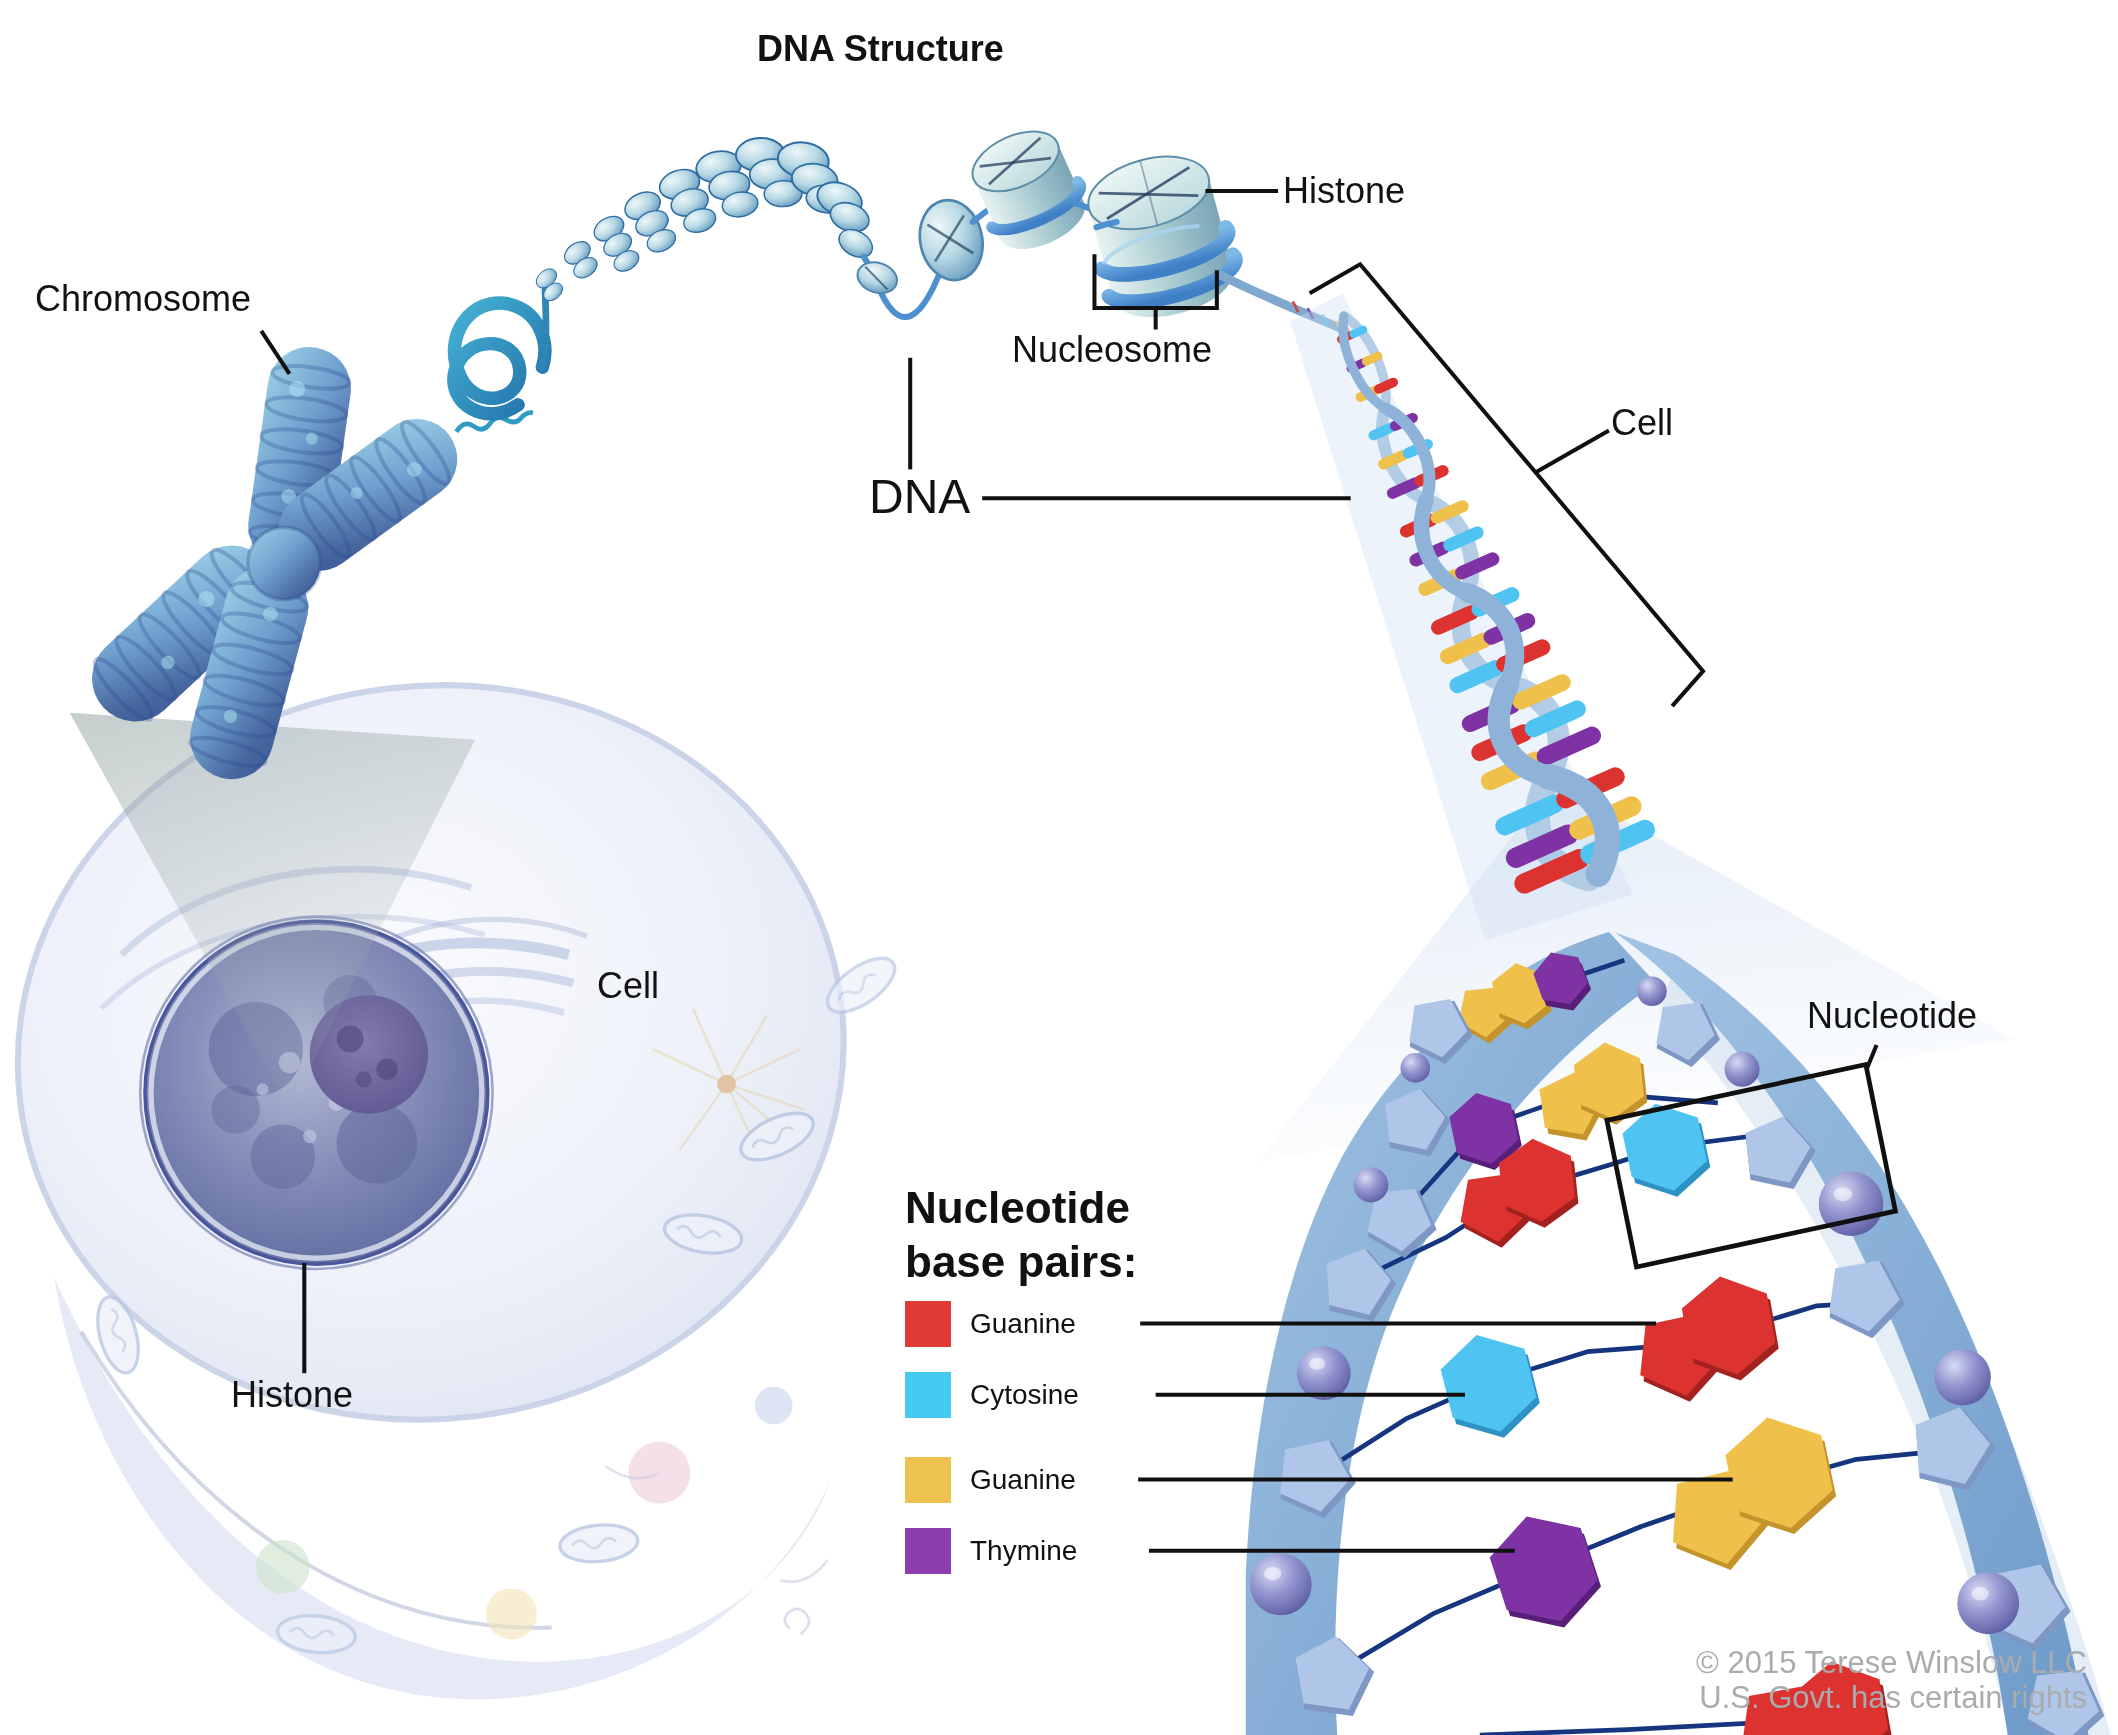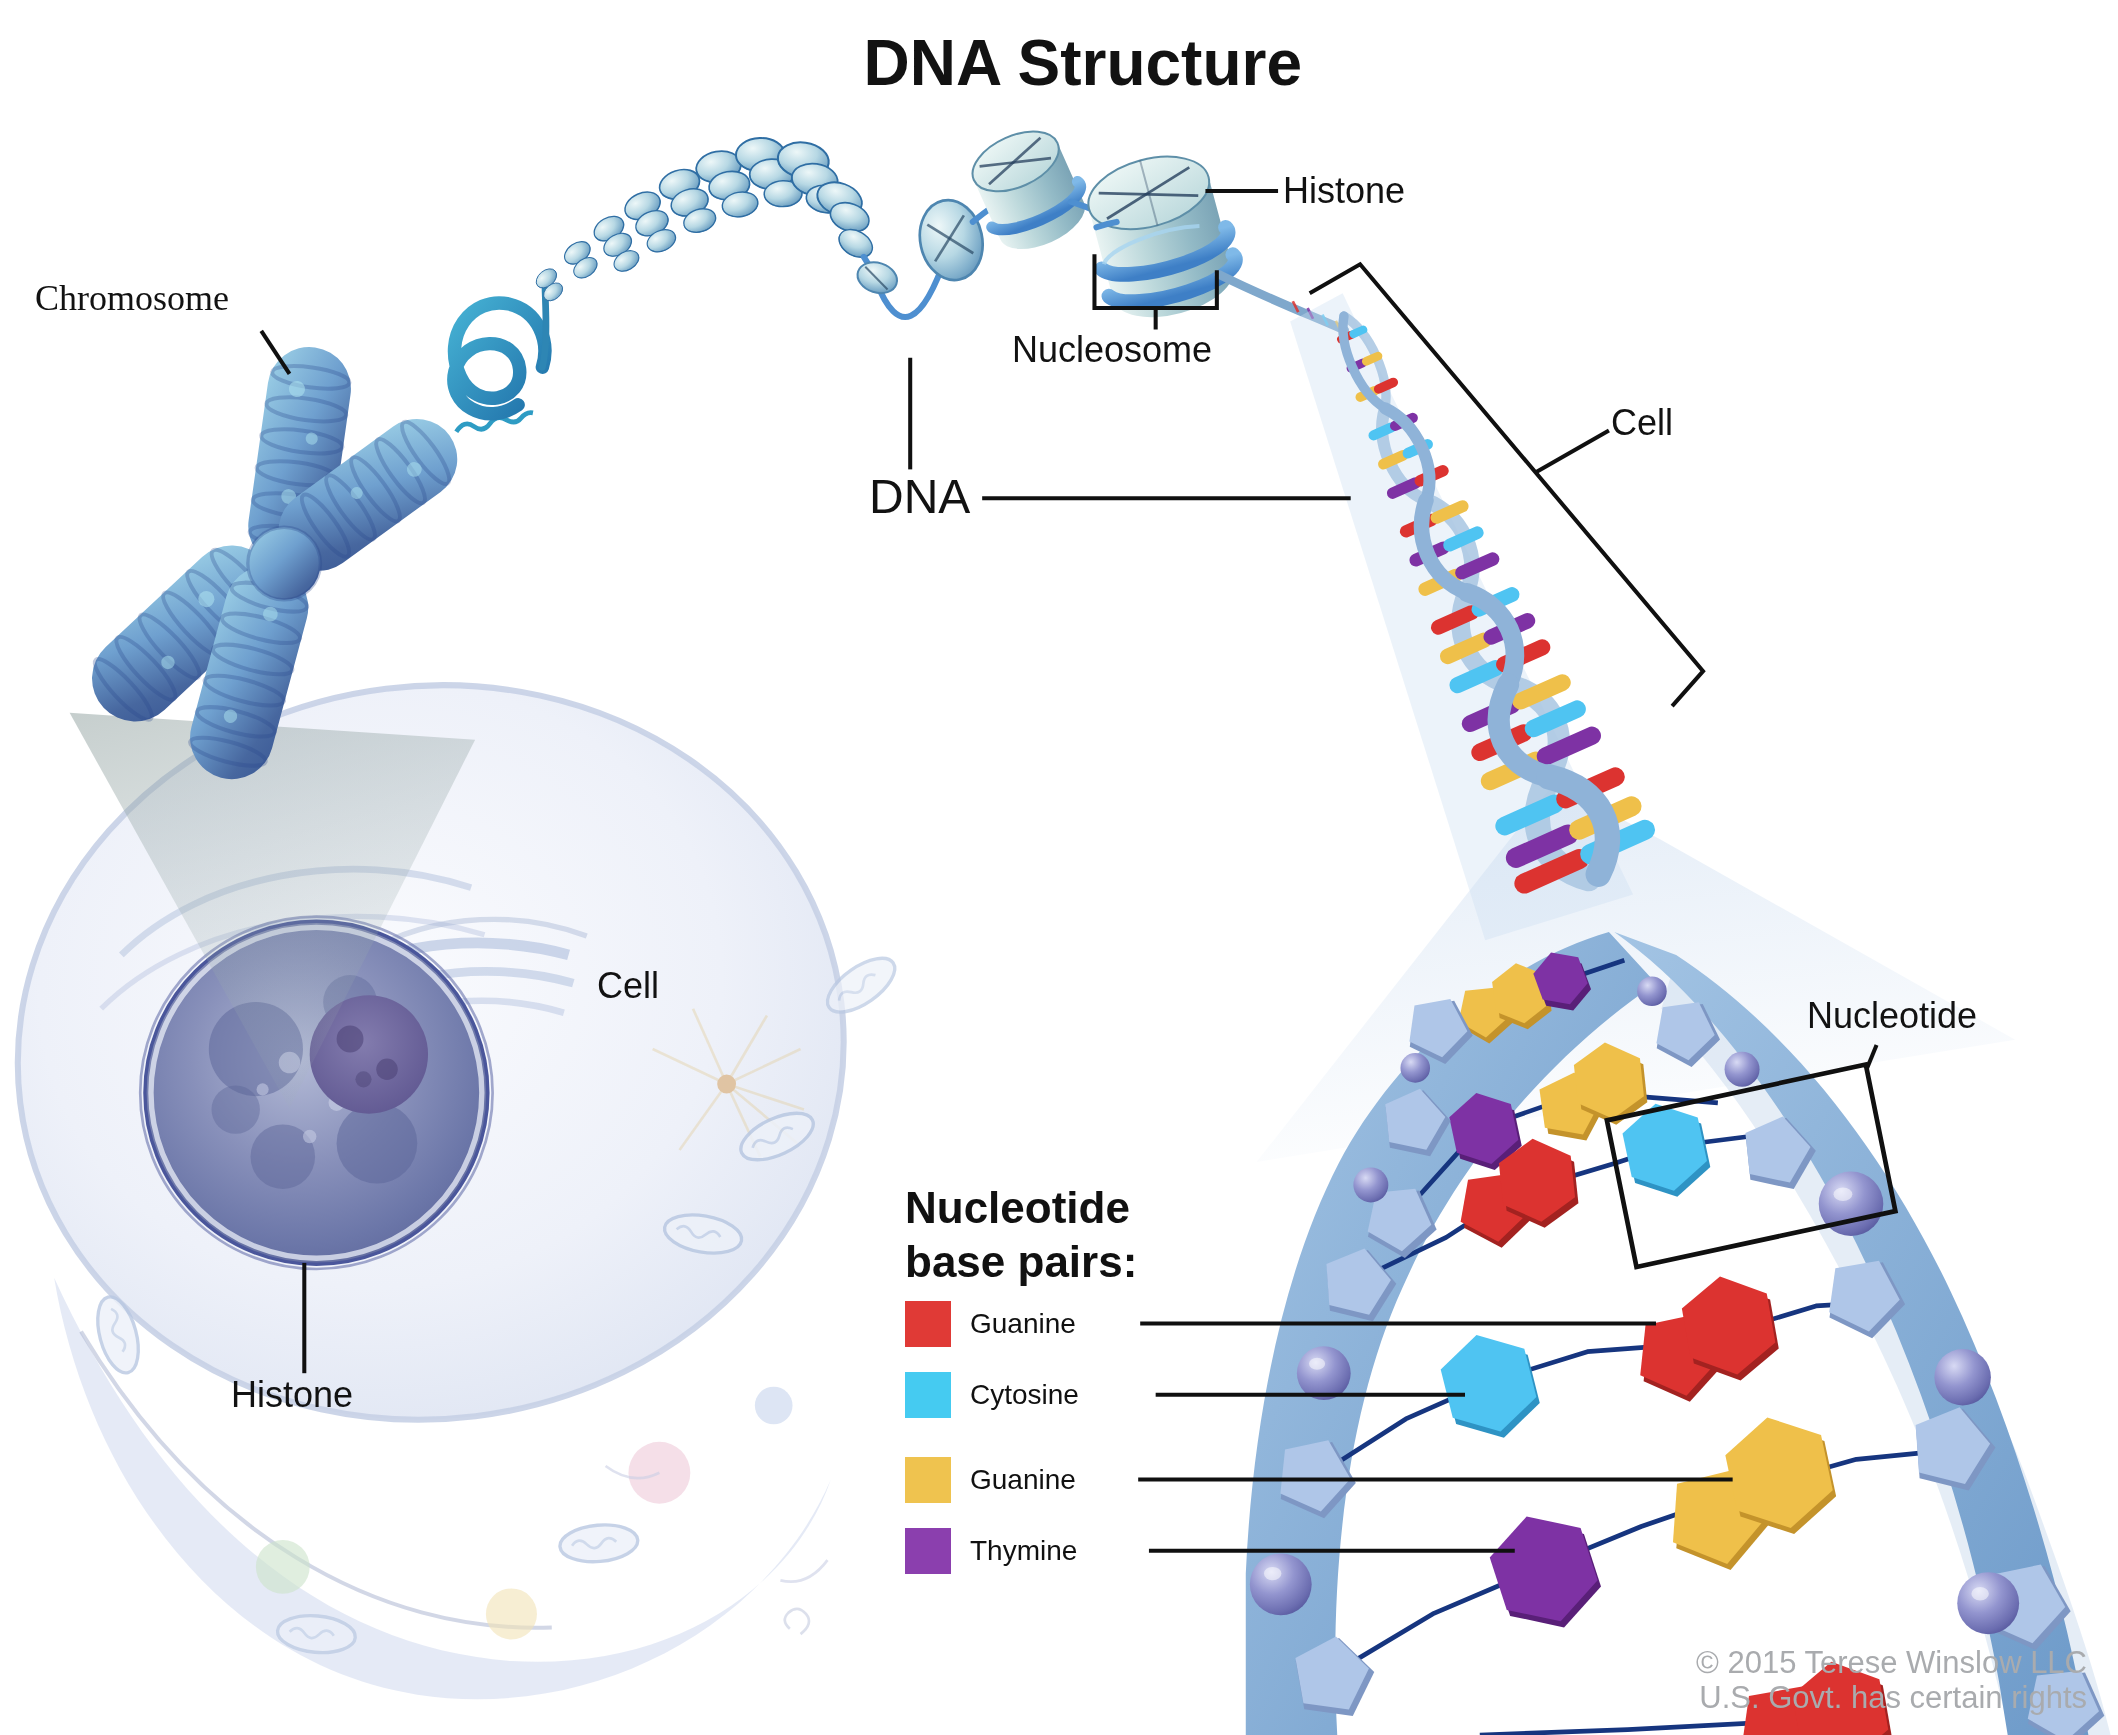--- a/index.html
+++ b/index.html
@@ -1,21 +1,21 @@
 <!DOCTYPE html>
 <html style="font-size:10.8px"><head>
 <meta charset="utf-8">
 <style>
   html,body{margin:0;padding:0;background:#ffffff;}
   .stage{position:relative;width:2119px;height:1735px;background:#ffffff;overflow:hidden;
          font-family:"Liberation Sans", sans-serif;color:#111;}
   .stage svg.art{position:absolute;left:0;top:0;}
   .lbl{position:absolute;white-space:nowrap;font-size:36px;line-height:1.05;color:#121212;}
-  #title{left:757px;top:30px;width:545px;text-align:right;font-size:64px;font-weight:700;letter-spacing:0px;}
-  #lbl-chromosome{left:35px;top:280px;font-family:Liberation Serif, serif;}
+  #title{left:757px;top:30px;width:545px;text-align:left;font-size:36px;font-weight:700;letter-spacing:0px;}
+  #lbl-chromosome{left:35px;top:280px;}
   #lbl-histone{left:1283px;top:172px;}
   #lbl-nucleosome{left:1012px;top:331px;}
   #lbl-dna{left:869px;top:472px;font-size:48px;font-weight:400;}
   #lbl-gene{left:1611px;top:404px;}
   #lbl-cell{left:597px;top:967px;}
   #lbl-nucleus{left:231px;top:1376px;}
   #lbl-nucleotide{left:1807px;top:997px;}
   #legend-heading{position:absolute;left:905px;top:1181px;font-size:44px;font-weight:700;line-height:1.22;}
   .legend-row{position:absolute;left:905px;height:46px;}
   .legend-row .swatch{position:absolute;left:0;top:0;width:46px;height:46px;display:block;}

